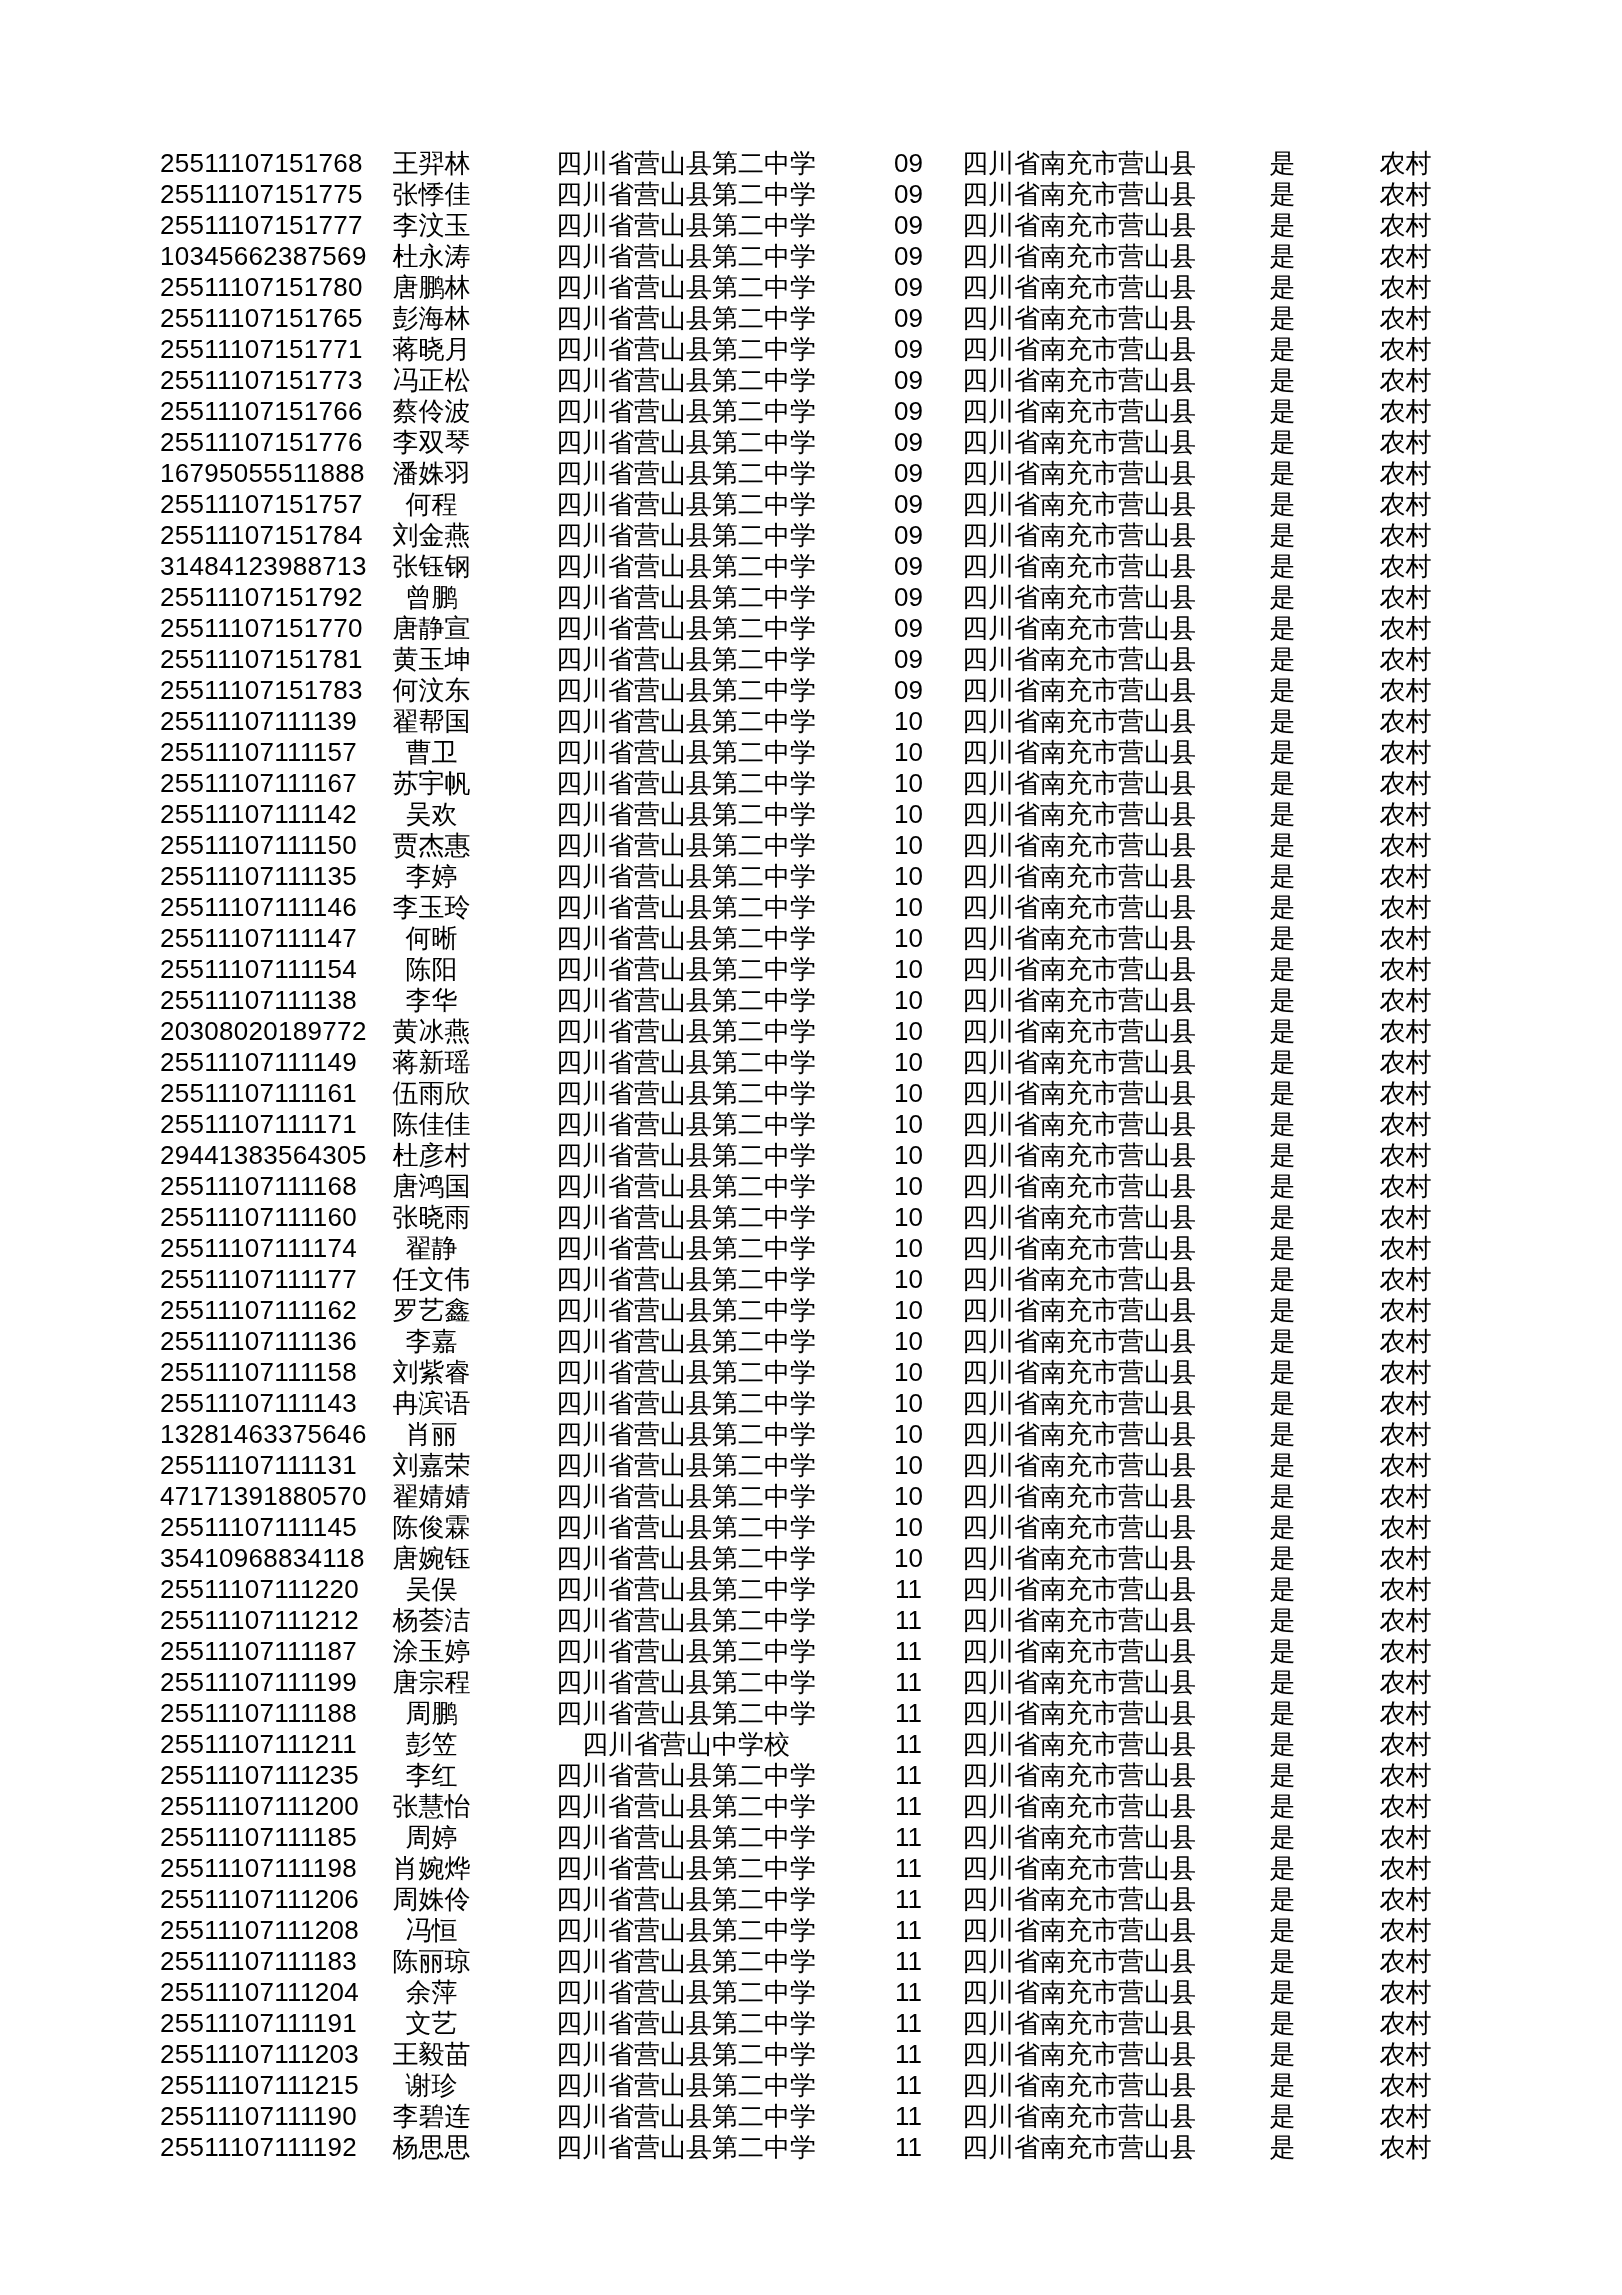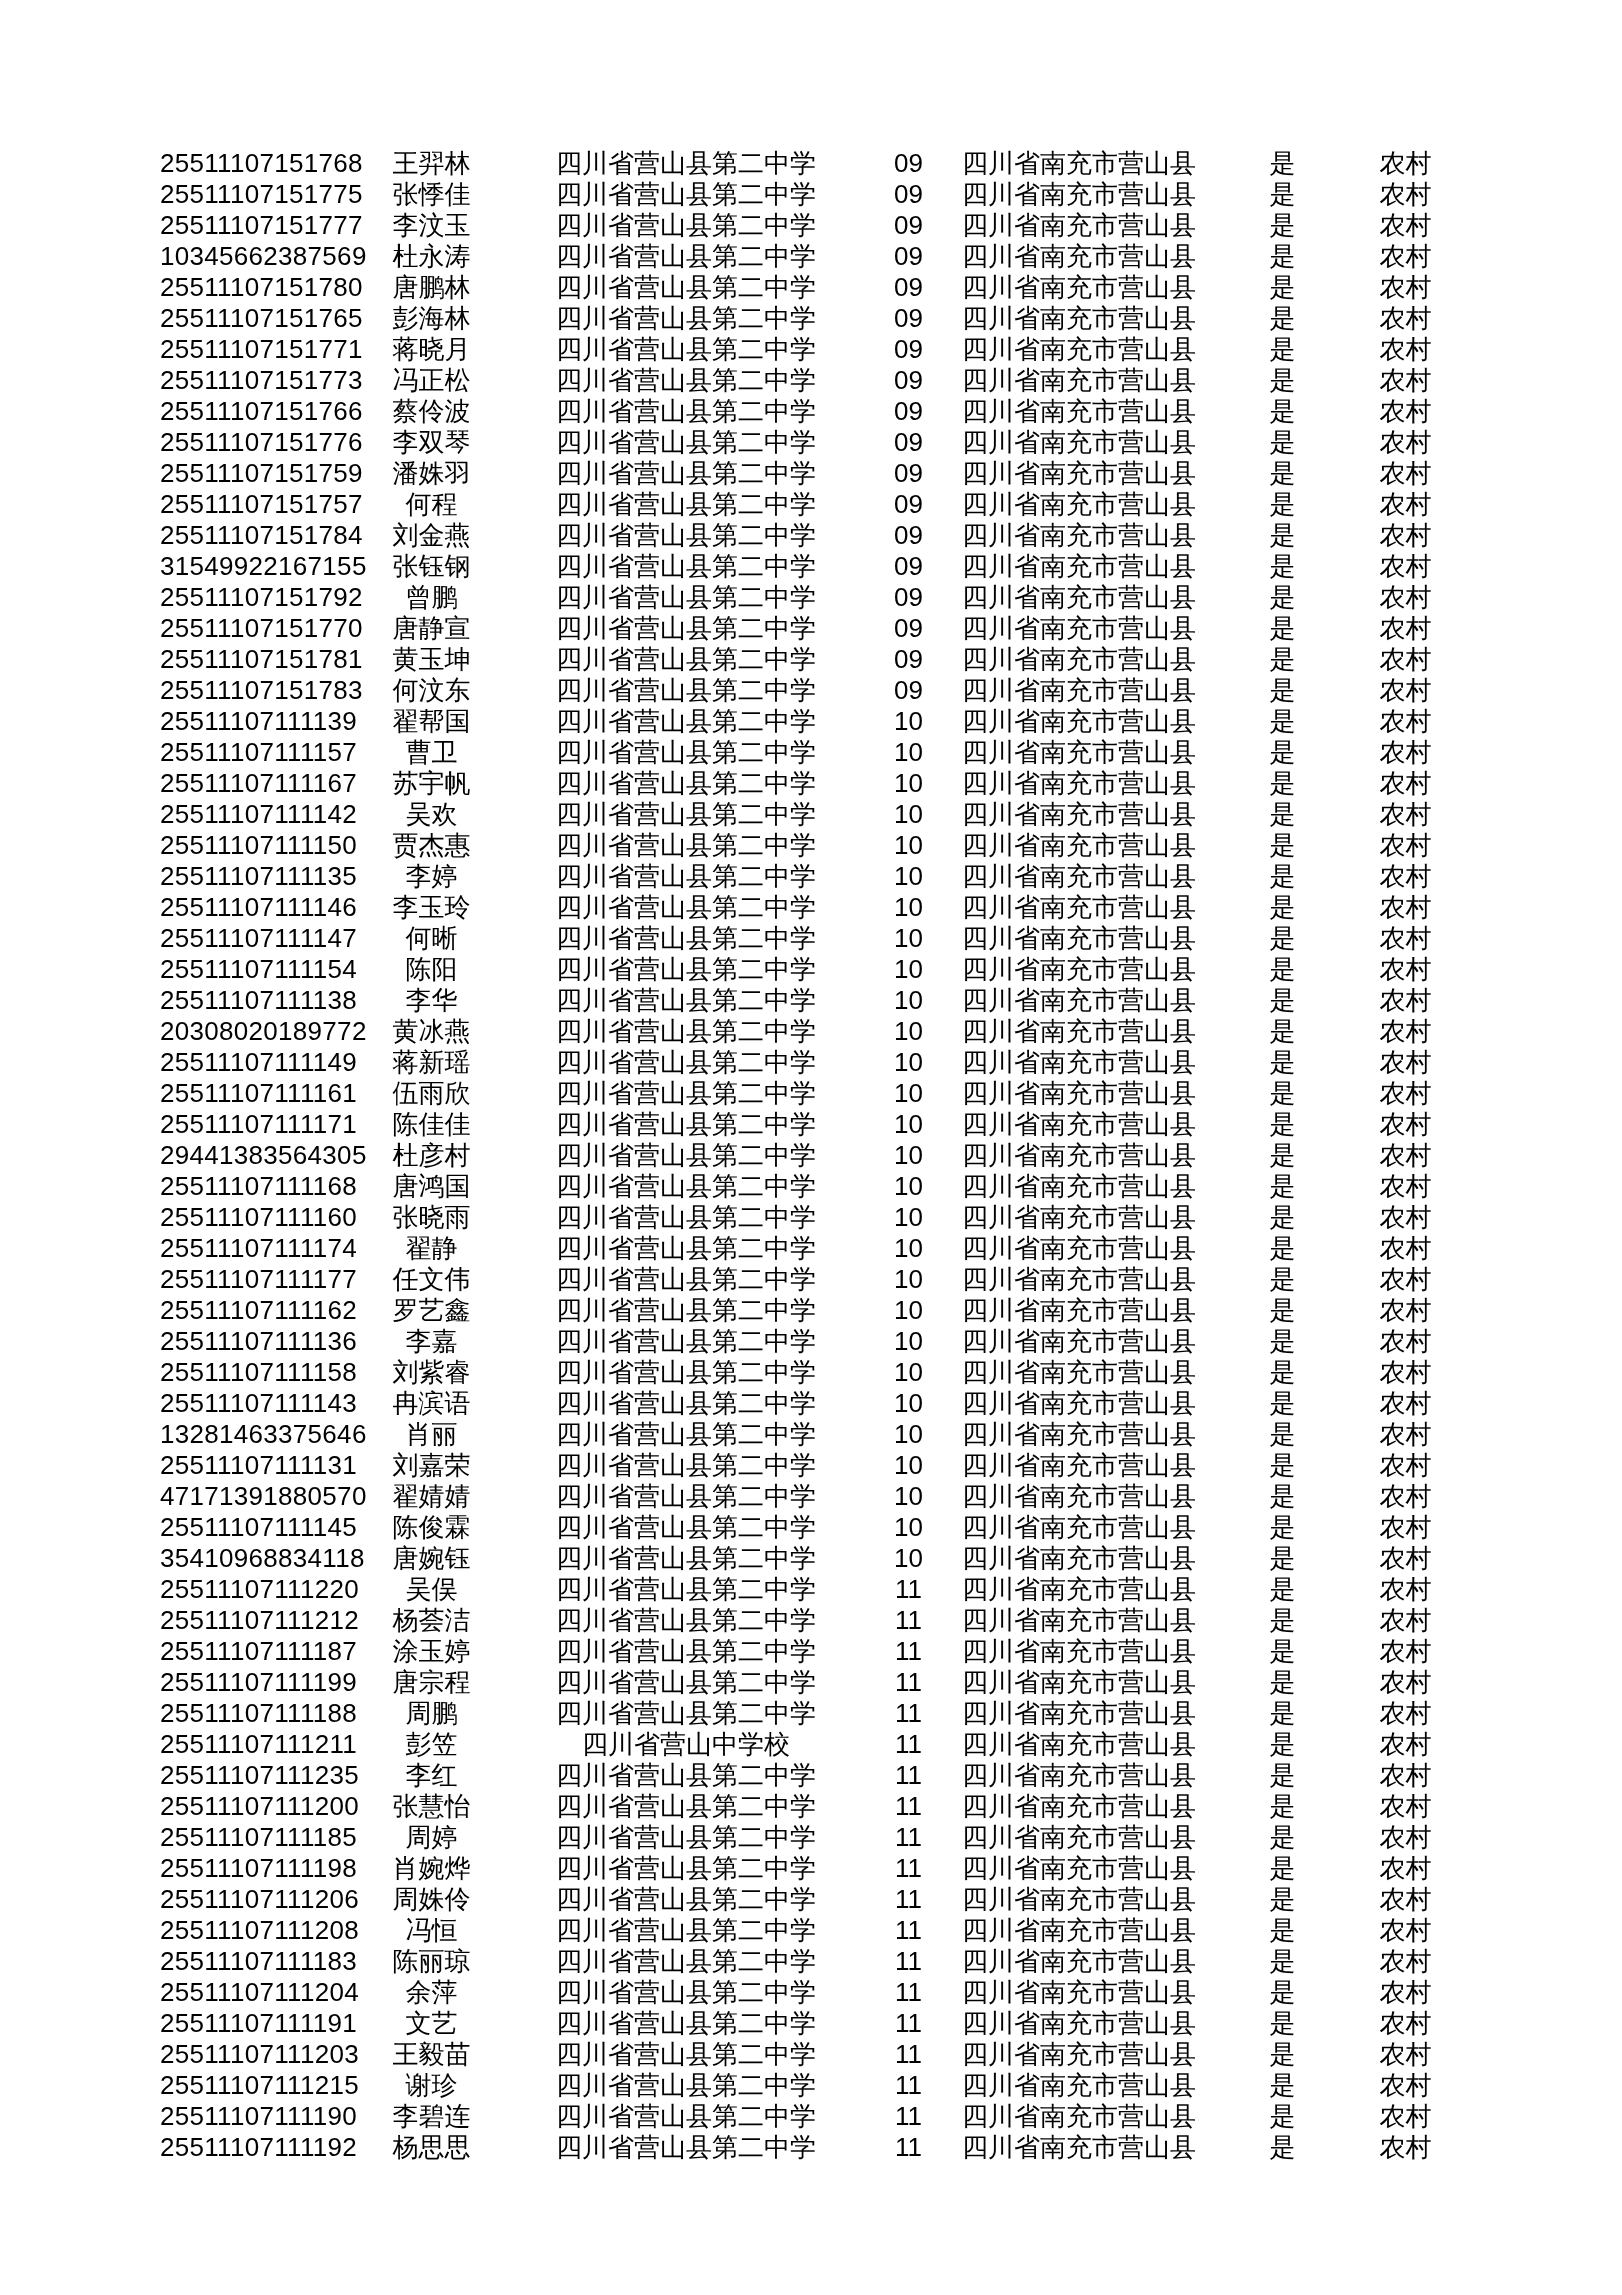--- a/index.html
+++ b/index.html
@@ -136,21 +136,21 @@
       <div class="row">
     <span class="c c-id">25511107151776</span>
     <span class="c c-name">李双琴</span>
     <span class="c c-school">四川省营山县第二中学</span>
     <span class="c c-grade">09</span>
     <span class="c c-district">四川省南充市营山县</span>
     <span class="c c-flag">是</span>
     <span class="c c-area">农村</span>
   </div>
       <div class="row">
-    <span class="c c-id">25511107151759</span>
+    <span class="c c-id">16795055511888</span>
     <span class="c c-name">潘姝羽</span>
     <span class="c c-school">四川省营山县第二中学</span>
     <span class="c c-grade">09</span>
     <span class="c c-district">四川省南充市营山县</span>
     <span class="c c-flag">是</span>
     <span class="c c-area">农村</span>
   </div>
       <div class="row">
     <span class="c c-id">25511107151757</span>
     <span class="c c-name">何程</span>
@@ -163,21 +163,21 @@
       <div class="row">
     <span class="c c-id">25511107151784</span>
     <span class="c c-name">刘金燕</span>
     <span class="c c-school">四川省营山县第二中学</span>
     <span class="c c-grade">09</span>
     <span class="c c-district">四川省南充市营山县</span>
     <span class="c c-flag">是</span>
     <span class="c c-area">农村</span>
   </div>
       <div class="row">
-    <span class="c c-id">31549922167155</span>
+    <span class="c c-id">31484123988713</span>
     <span class="c c-name">张钰钢</span>
     <span class="c c-school">四川省营山县第二中学</span>
     <span class="c c-grade">09</span>
     <span class="c c-district">四川省南充市营山县</span>
     <span class="c c-flag">是</span>
     <span class="c c-area">农村</span>
   </div>
       <div class="row">
     <span class="c c-id">25511107151792</span>
     <span class="c c-name">曾鹏</span>

